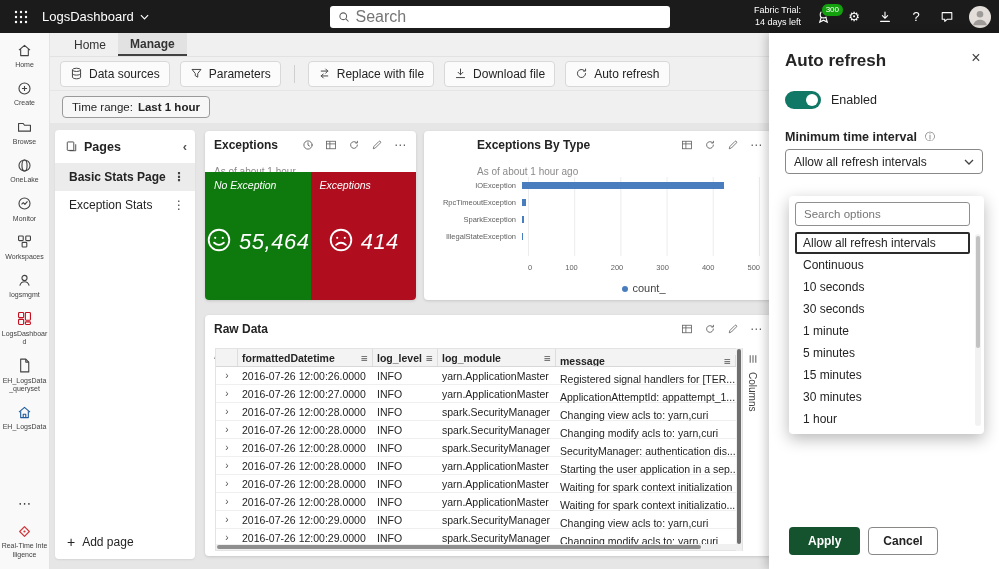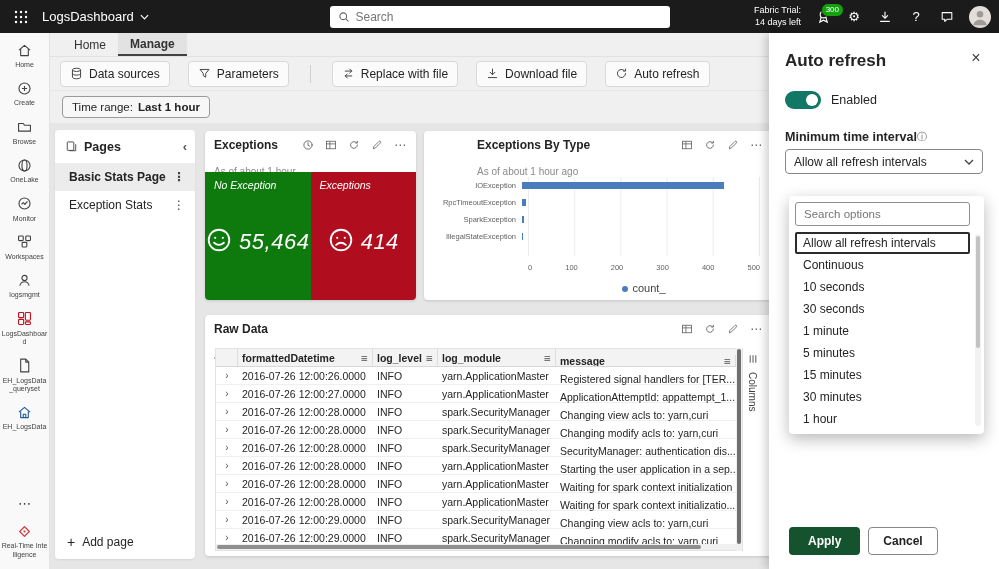--- a/index.html
+++ b/index.html
@@ -7,40 +7,40 @@
   body { font-family:"Liberation Sans", sans-serif; color:#242424; }
   .glyph { font-family:"DejaVu Sans", sans-serif; }
   #screen { position:relative; width:999px; height:569px; background:#e6e6e6; overflow:hidden; }
 
   
   #topbar { position:absolute; left:0; top:0; width:100%; height:33px; background:#1b1b1b; color:#fff; display:flex; align-items:center; z-index:40; }
   .tb-left { display:flex; align-items:center; gap:10px; padding-left:10px; }
   .waffle { width:22px; height:22px; display:flex; align-items:center; justify-content:center; cursor:pointer; }
   .tb-title { font-size:13px; display:flex; align-items:center; gap:6px; cursor:pointer; }
   .tb-search { position:absolute; left:50%; transform:translateX(-50%); width:340px; height:22px; background:#fff; border-radius:3px; display:flex; align-items:center; gap:6px; padding:0 8px; }
-  .tb-search input { border:none; outline:none; flex:1; font-size:12px; color:#424242; font-family:"Liberation Sans",sans-serif; background:transparent; }
+  .tb-search input { border:none; outline:none; flex:1; font-size:16px; color:#424242; font-family:"Liberation Sans",sans-serif; background:transparent; }
   .tb-right { position:absolute; right:8px; top:0; height:33px; display:flex; align-items:center; gap:13px; }
   .trial { text-align:right; font-size:9px; line-height:1.3; color:#fff; }
   .tb-ic { width:18px; height:18px; display:flex; align-items:center; justify-content:center; font-size:13px; cursor:pointer; position:relative; }
   .pts-badge { position:absolute; top:-5px; right:-12px; background:#13a10e; color:#fff; font-size:8px; line-height:10px; padding:1px 4px; border-radius:7px; border:1.5px solid #1b1b1b; }
   .avatar { width:22px; height:22px; border-radius:50%; background:#e3ded9; overflow:hidden; display:flex; align-items:flex-end; justify-content:center; cursor:pointer; }
 
   
   #rail { position:absolute; left:0; top:33px; width:50px; bottom:0; background:#f9f9f9; border-right:1px solid #e3e3e3; display:flex; flex-direction:column; align-items:center; padding:4px 0 6px; gap:2px; z-index:20; }
   .rail-item { width:48px; display:flex; flex-direction:column; align-items:center; gap:2px; padding:4px 1px; cursor:pointer; }
   .rail-icon { height:18px; display:flex; align-items:center; justify-content:center; }
   .rail-label { font-size:7px; color:#424242; text-align:center; line-height:1.2; max-width:46px; word-break:break-all; }
   .rail-more { margin-top:auto; }
   .rail svg { display:block; }
 
   
   #tabsbar { position:absolute; left:50px; top:33px; right:0; height:24px; background:#f0f0f0; display:flex; align-items:stretch; padding-left:12px; font-size:12px; border-bottom:1px solid #e2e2e2; }
   .tab { display:flex; align-items:center; padding:0 12px; color:#333; cursor:pointer; }
   .tab.selected { background:#e2e2e2; border-bottom:2px solid #424242; font-weight:bold;justify-content:flex-end; }
-  #toolbar { position:absolute; left:50px; top:57px; right:0; height:34px; background:#f0f0f0; display:flex; align-items:center; gap:18px; padding-left:10px; border-bottom:1px solid #e6e6e6; }
+  #toolbar { position:absolute; left:50px; top:57px; right:0; height:34px; background:#f0f0f0; display:flex; align-items:center; gap:10px; padding-left:10px; border-bottom:1px solid #e6e6e6; }
   .tbtn { display:flex; align-items:center; gap:6px; padding:5px 9px; background:#fbfbfb; border:1px solid #d8d8d8; border-radius:4px; font-size:12px; color:#242424; cursor:pointer; white-space:nowrap; }
   .tb-sep { width:1px; height:18px; background:#cfcfcf; margin:0 3px; }
   #timerow { position:absolute; left:50px; top:91px; right:0; height:32px; background:#f0f0f0; display:flex; align-items:center; padding-left:12px; }
   .tr-pill { display:inline-flex; align-items:center; gap:5px; padding:4px 9px; border:1px solid #9a9a9a; border-radius:4px; background:#f7f7f7; font-size:11.5px; cursor:pointer; }
   .tr-pill b { font-weight:bold; }
 
   
   #canvas { position:absolute; left:50px; top:123px; right:0; bottom:0; background:#e6e6e6; }
 
   
@@ -105,21 +105,21 @@
   .rd-strip-label { writing-mode:vertical-rl; font-size:10px; color:#424242; }
 
   
   #panel { position:absolute; left:769px; top:33px; width:230px; bottom:0; background:#fff; box-shadow:-3px 0 9px rgba(0,0,0,.20); z-index:50; }
   .sp-title { position:absolute; left:16px; top:18px; font-size:17px; font-weight:bold; }
   .sp-close { position:absolute; right:13px; top:15px; font-size:16px; color:#424242; cursor:pointer; width:20px; height:20px; display:flex; align-items:center; justify-content:center; }
   .sp-toggle-row { position:absolute; left:16px; top:58px; display:flex; align-items:center; gap:10px; }
   .toggle { width:36px; height:18px; border-radius:10px; background:#117865; position:relative; cursor:pointer; }
   .toggle-knob { position:absolute; right:3px; top:3px; width:12px; height:12px; border-radius:50%; background:#fff; }
   .sp-toggle-label { font-size:12.5px; }
-  .sp-min-label { position:absolute; left:16px; top:97px; font-size:12.5px; font-weight:bold; display:flex; align-items:center; gap:0; }
+  .sp-min-label { position:absolute; left:16px; top:97px; font-size:12.5px; font-weight:bold; display:flex; align-items:center; gap:8px; }
   .info-ic { font-size:10px; color:#616161; font-weight:normal; }
   .sp-select { position:absolute; left:16px; top:116px; width:198px; height:25px; border:1px solid #8a8886; border-radius:4px; display:flex; align-items:center; justify-content:space-between; padding:0 8px; font-size:12px; cursor:pointer; background:#fff; }
   .flyout { position:absolute; left:20px; top:163px; width:195px; height:238px; background:#fff; border-radius:4px; box-shadow:0 5px 16px rgba(0,0,0,.28); padding:6px 14px 6px 6px; overflow:hidden; z-index:60; }
   .fly-search { width:100%; height:24px; border:1px solid #8f8f8f; border-radius:3px; padding:0 8px; font-size:11.5px; font-family:"Liberation Sans",sans-serif; outline:none; color:#424242; }
   .fly-list { margin-top:6px; }
   .fly-option { padding:4px 8px; font-size:12px; height:22px; display:flex; align-items:center; border-radius:2px; cursor:pointer; white-space:nowrap; overflow:hidden; }
   .fly-option.selected { outline:2px solid #2b2b2b; outline-offset:-2px; }
   .fly-track { position:absolute; right:3px; top:38px; bottom:8px; width:6px; background:#f2f2f2; border-radius:3px; }
   .fly-thumb { position:absolute; top:2px; left:1px; width:4px; height:112px; background:#c2c2c2; border-radius:2px; cursor:pointer; }
   .sp-footer { position:absolute; left:20px; bottom:14px; display:flex; gap:8px; }

